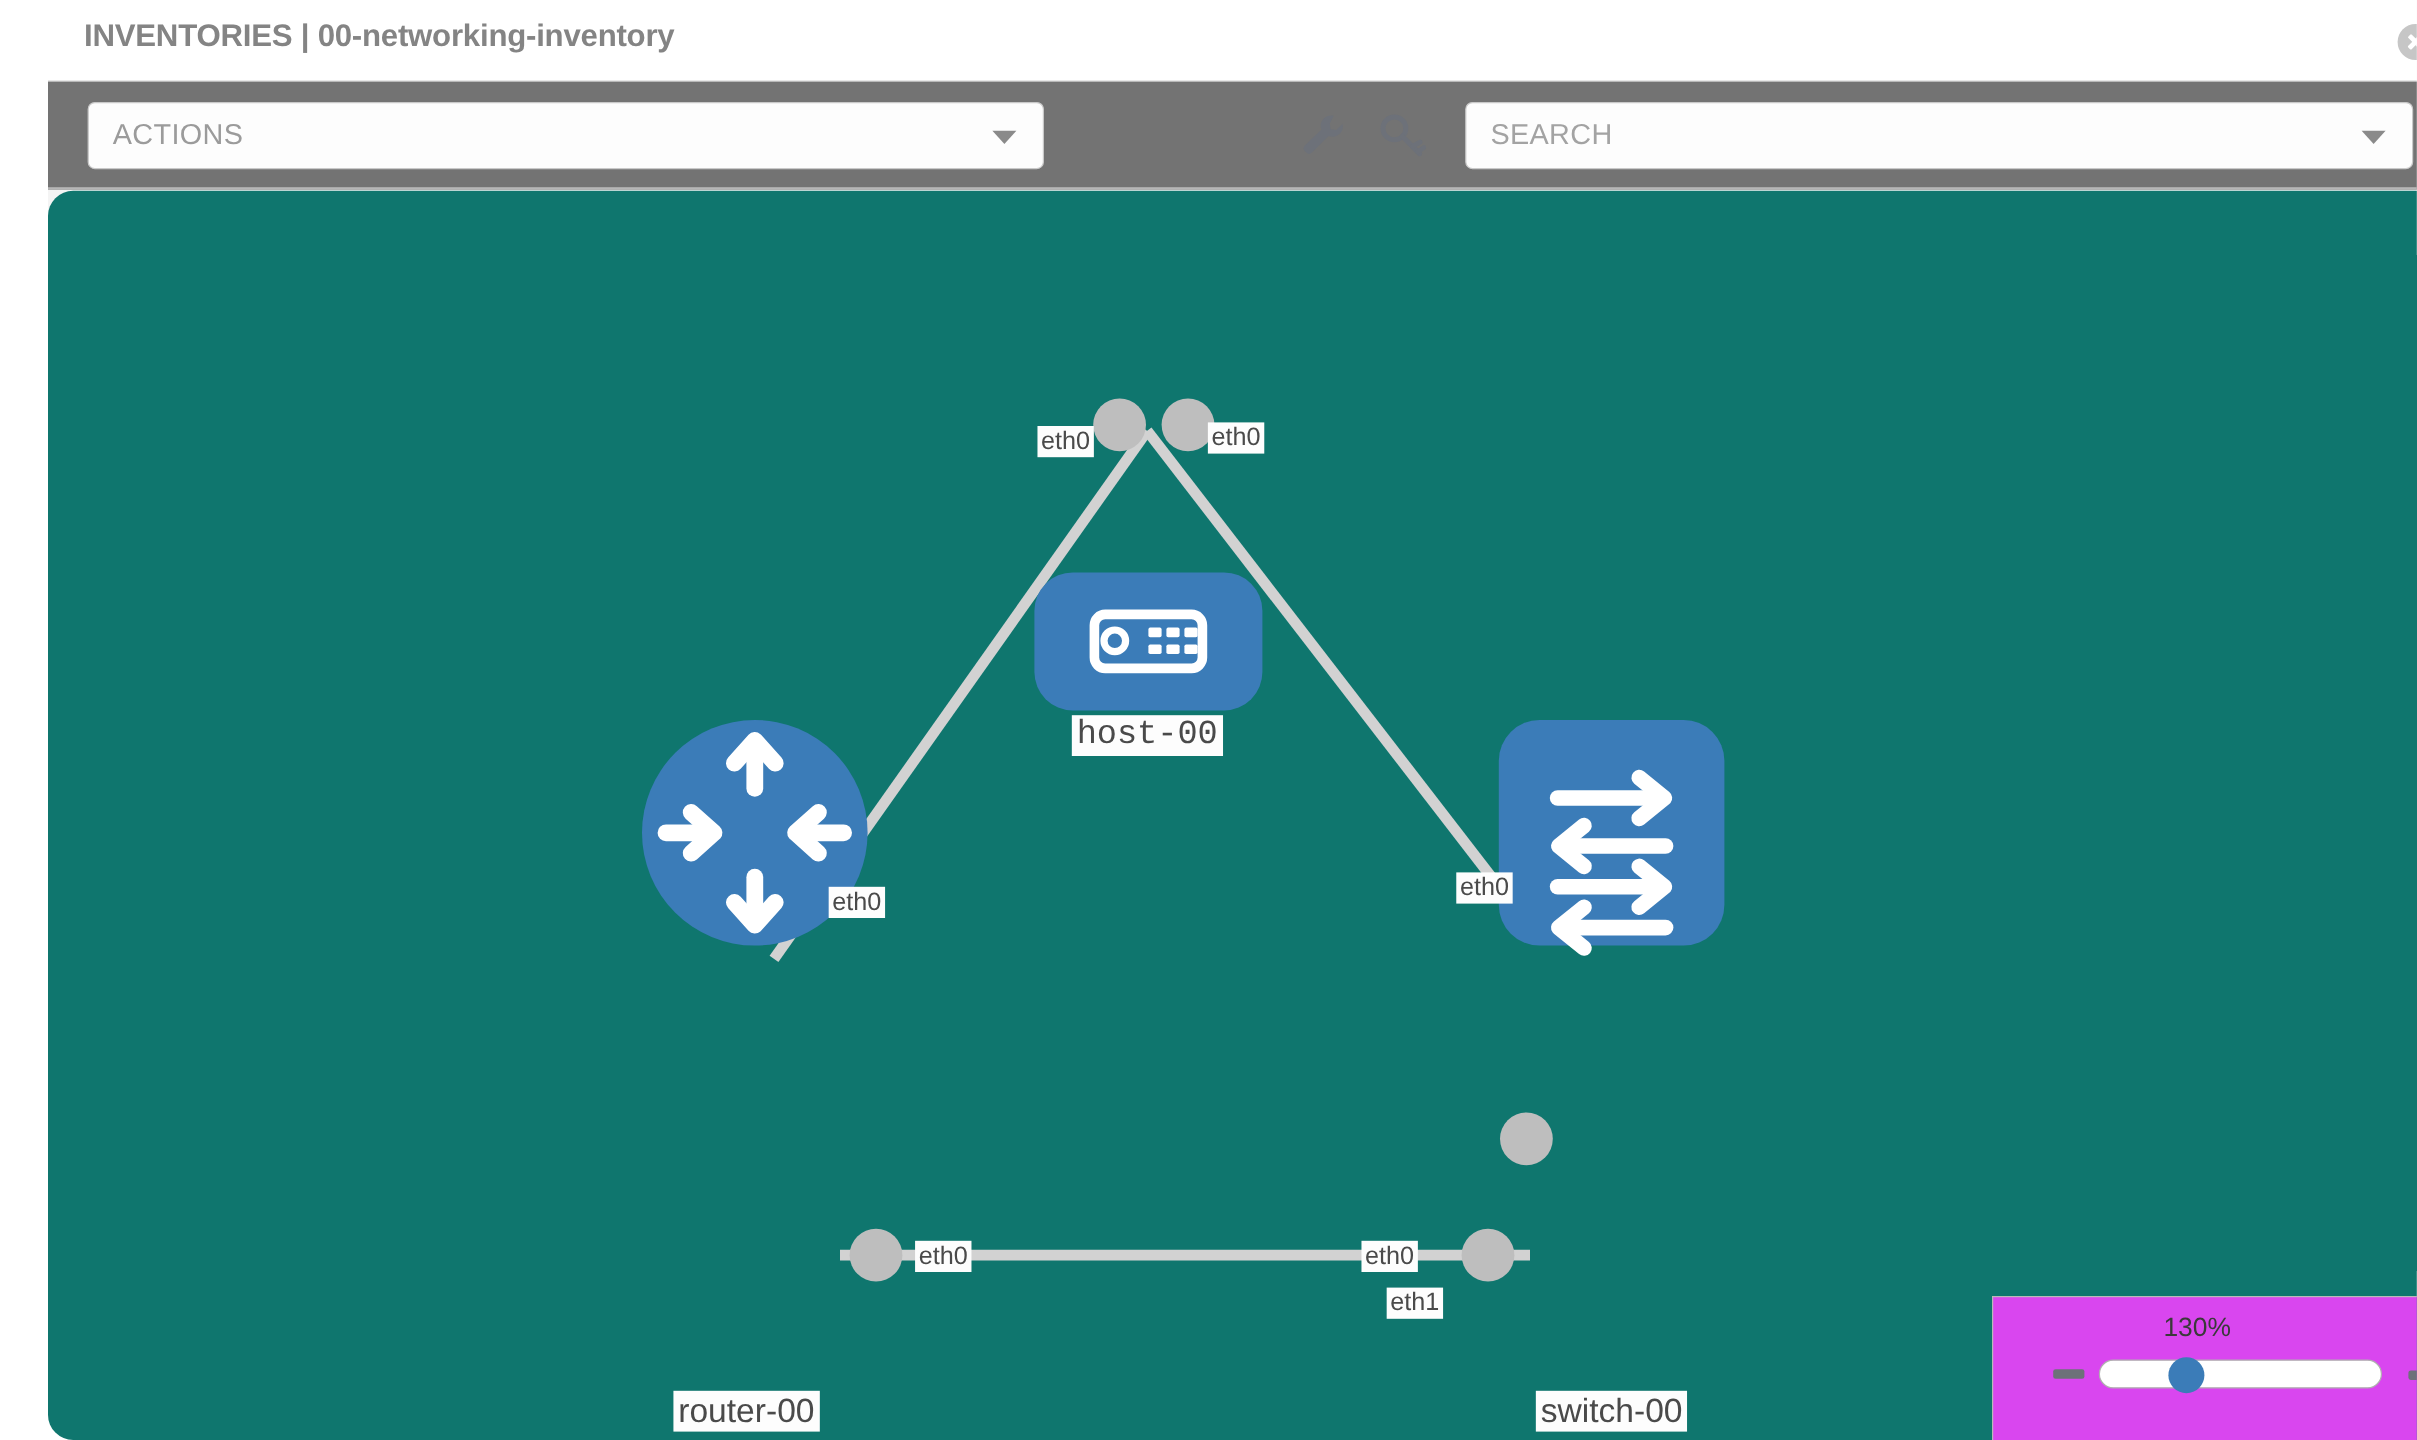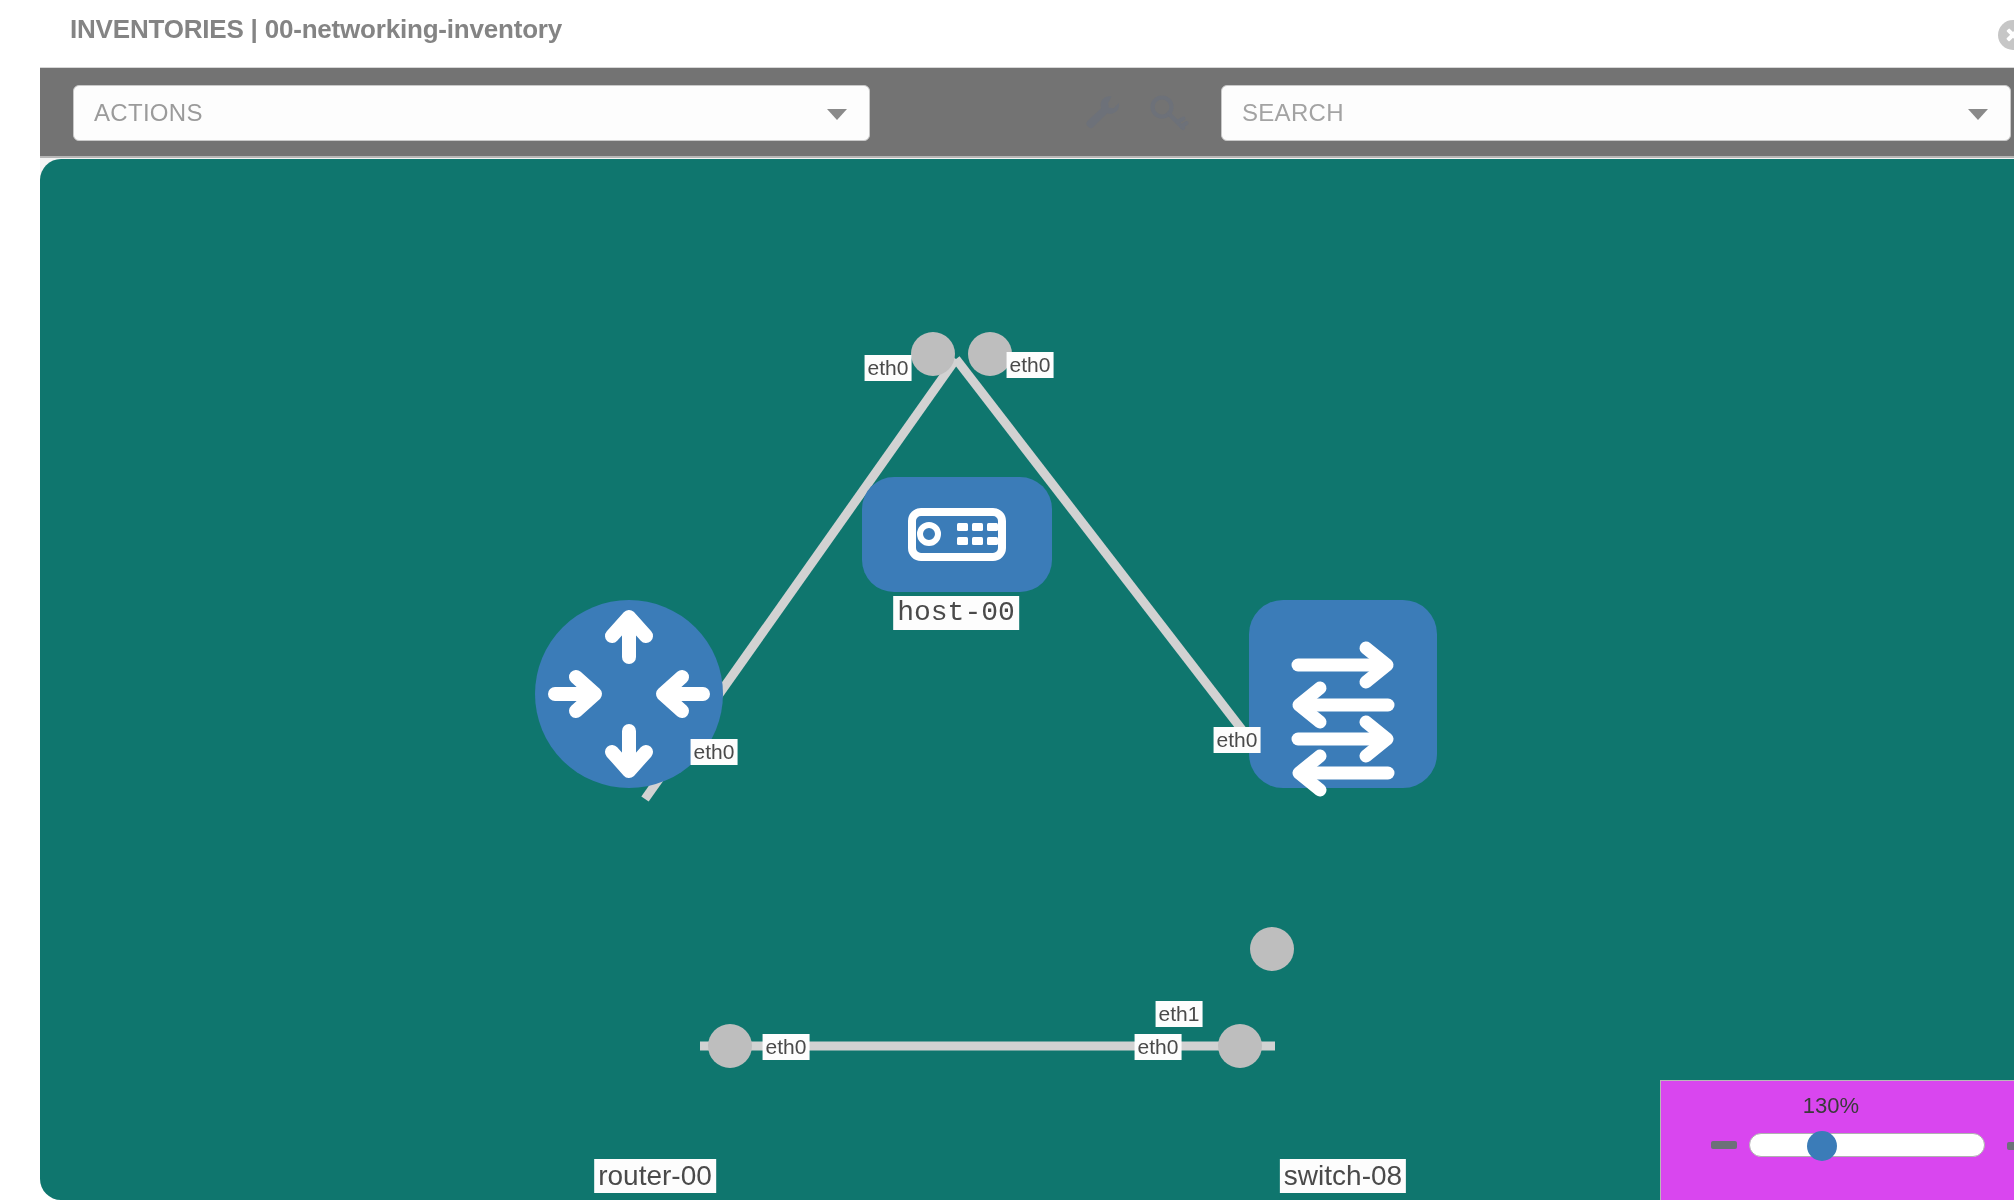--- a/index.html
+++ b/index.html
@@ -357,25 +357,25 @@
         </g>
       </g>
     </svg>
 
     <span class="iface-label" style="left:848px;  top:196px;">eth0</span>
     <span class="iface-label" style="left:990px;  top:193px;">eth0</span>
     <span class="iface-label" style="left:674px;  top:580px;">eth0</span>
     <span class="iface-label" style="left:1197px; top:568px;">eth0</span>
     <span class="iface-label" style="left:746px;  top:875px;">eth0</span>
     <span class="iface-label" style="left:1118px; top:875px;">eth0</span>
-    <span class="iface-label" style="left:1139px; top:842px;">eth1</span>
+    <span class="iface-label" style="left:1139px; top:914px;">eth1</span>
 
     <span class="node-label" style="left:916px;  top:437px;font-family:Liberation Mono, monospace;">host-00</span>
-    <span class="node-label" style="left:615px;  top:1000px;text-align:right;">router-00</span>
-    <span class="node-label" style="left:1303px; top:1000px;">switch-08</span>
+    <span class="node-label" style="left:582px;  top:1000px;text-align:right;">router-00</span>
+    <span class="node-label" style="left:1303px; top:1000px;">switch-00</span>
 
   </div>
 
   <div class="zoom-panel">
     <div class="zoom-pct">130%</div>
     <div class="zoom-minus"></div>
     <div class="zoom-track"></div>
     <div class="zoom-thumb"></div>
     <div class="zoom-plus"></div>
   </div>

